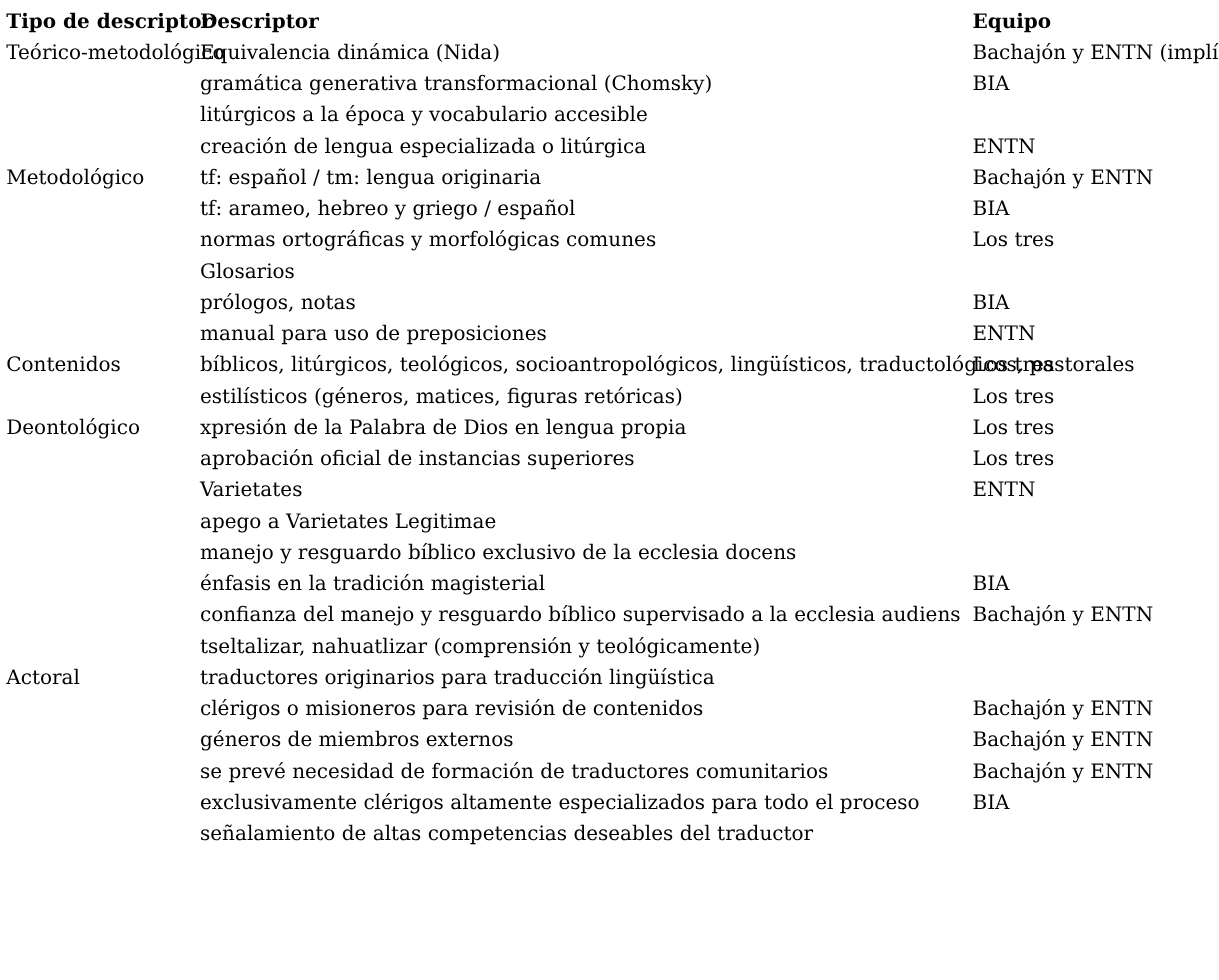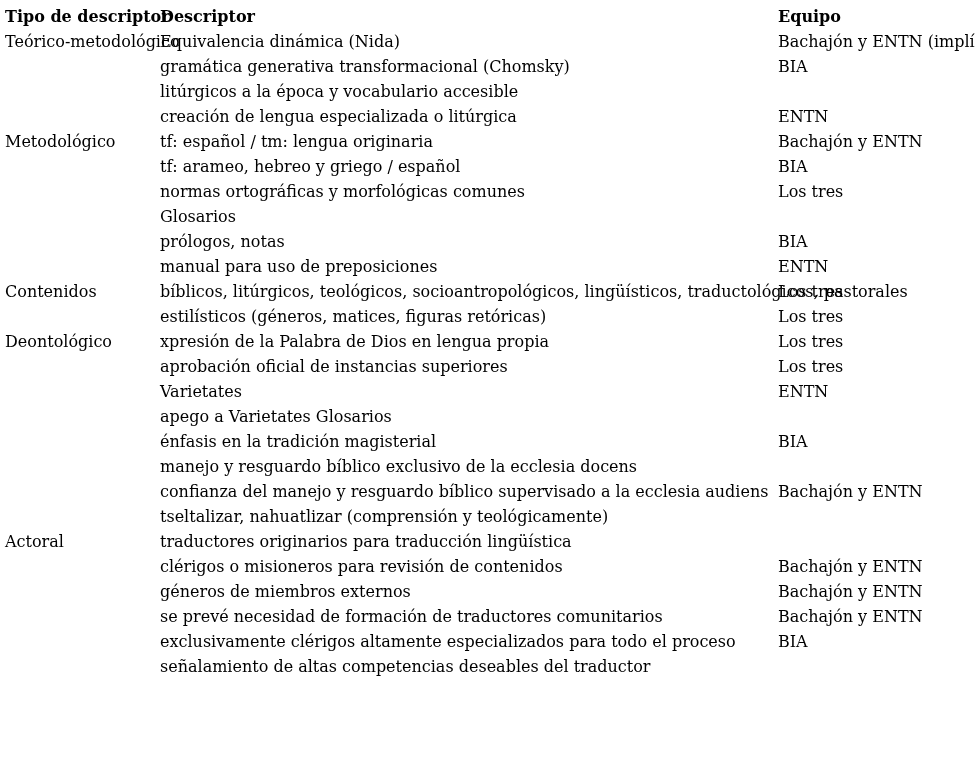--- a/index.html
+++ b/index.html
@@ -142,34 +142,34 @@
   </tr>
 
   <tr>
     <td class="cell-tipo"></td>
     <td class="cell-desc">Varietates</td>
     <td class="cell-equipo">ENTN</td>
   </tr>
 
   <tr>
     <td class="cell-tipo"></td>
-    <td class="cell-desc">apego a Varietates Glosarios</td>
+    <td class="cell-desc">apego a Varietates Legitimae</td>
+    <td class="cell-equipo"></td>
+  </tr>
+
+  <tr>
+    <td class="cell-tipo"></td>
+    <td class="cell-desc">manejo y resguardo bíblico exclusivo de la ecclesia docens</td>
     <td class="cell-equipo"></td>
   </tr>
 
   <tr>
     <td class="cell-tipo"></td>
     <td class="cell-desc">énfasis en la tradición magisterial</td>
     <td class="cell-equipo">BIA</td>
-  </tr>
-
-  <tr>
-    <td class="cell-tipo"></td>
-    <td class="cell-desc">manejo y resguardo bíblico exclusivo de la ecclesia docens</td>
-    <td class="cell-equipo"></td>
   </tr>
 
   <tr>
     <td class="cell-tipo"></td>
     <td class="cell-desc">confianza del manejo y resguardo bíblico supervisado a la ecclesia audiens</td>
     <td class="cell-equipo">Bachajón y ENTN</td>
   </tr>
 
   <tr>
     <td class="cell-tipo"></td>

